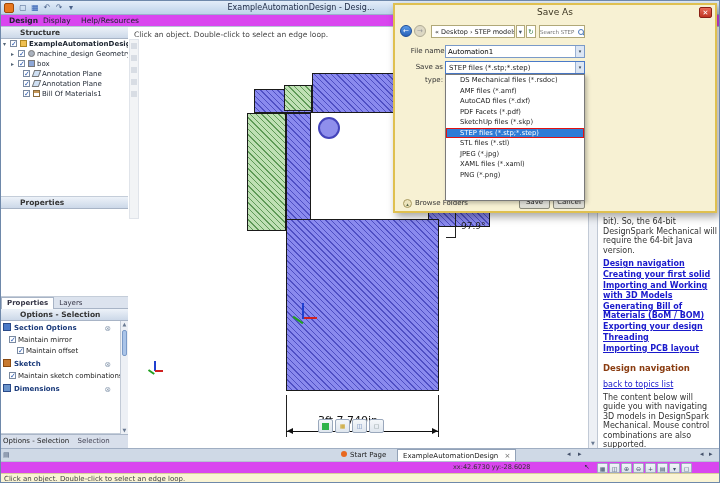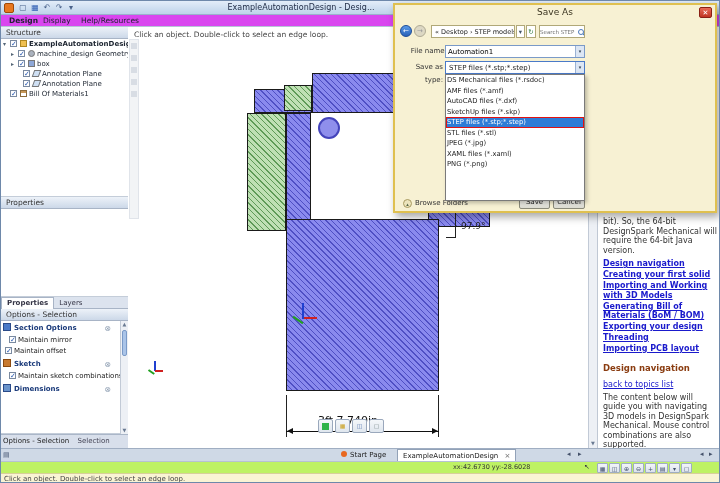--- a/index.html
+++ b/index.html
@@ -7,21 +7,21 @@
   body{position:relative;font-family:"DejaVu Sans","Liberation Sans",sans-serif;font-size:8px;color:#222;background:#fff;overflow:hidden;border:1px solid #6e88aa}
   .abs{position:absolute}
   
   #titlebar{left:0;top:0;width:720px;height:14px;background:linear-gradient(#e3edf9,#bed3ea);border-bottom:1px solid #9ab0cc}
   .tbico{position:absolute;top:2px;width:10px;height:10px;font-size:8px;line-height:10px;text-align:center;color:#4a628a}
   #titletext{position:absolute;left:190px;top:0;width:220px;text-align:center;font-size:8px;line-height:14px;color:#24304a;white-space:nowrap}
   #menubar{left:0;top:14px;width:720px;height:12px;background:#d946ef;border-bottom:1px solid #b6c4d6}
   .menuitem{position:absolute;top:0;font-size:7.5px;line-height:11px;color:#223;cursor:pointer}
   
   #sidebar{left:0;top:26px;width:127px;height:421px;background:#eef1f6;border-right:1px solid #a8b4c4}
-  .phead{position:absolute;left:0;width:142px;height:12px;background:linear-gradient(#edf2f9,#ccd8e8);border-bottom:1px solid #a8b4c6;font-size:7.5px;font-weight:normal;color:#333;line-height:11px;padding-left:5px}
+  .phead{position:absolute;left:0;width:142px;height:12px;background:linear-gradient(#edf2f9,#ccd8e8);border-bottom:1px solid #a8b4c6;font-size:7.5px;font-weight:bold;color:#333;line-height:11px;padding-left:19px}
   .pinz{position:absolute;right:2px;top:0;color:#7b8aa0;font-size:7px;line-height:11px}
   .pbody{position:absolute;left:0;width:127px;background:#fff;border-bottom:1px solid #c4cdd9}
   .trow{height:10px;line-height:10px;white-space:nowrap;font-size:7px;color:#1c2430;cursor:pointer}
   .exp{display:inline-block;width:7px;color:#567;font-size:6px}
   .exp.o::before{content:"▾"} .exp.c::before{content:"▸"}
   .cb{display:inline-block;width:7px;height:7px;border:1px solid #7a8aa0;background:#fff;vertical-align:-1px;margin-right:2px;position:relative}
   .cb.k::after{content:"✓";position:absolute;left:0;top:-2px;font-size:7px;color:#2858b0}
   .ico{display:inline-block;width:7px;height:7px;margin:0 2px 0 1px;border:1px solid #777;vertical-align:-1px}
   .ico.folder{background:#f0c050;border-color:#b08820}
   .ico.gear{background:#aab2be;border-radius:50%}
@@ -48,38 +48,38 @@
   
   #dialog{left:392px;top:2px;width:324px;height:210px;background:#f7f1d3;border:2px solid #dfc050;box-shadow:3px 4px 8px rgba(0,0,0,.35);z-index:20}
   #dlgclose{position:absolute;right:3px;top:2px;width:13px;height:11px;background:linear-gradient(#e86a56,#c03422);border:1px solid #8a2014;border-radius:2px;color:#fff;font-size:7px;line-height:10px;text-align:center;cursor:pointer}
   .navcirc{position:absolute;top:20px;width:12px;height:12px;border-radius:50%;text-align:center;font-size:7px;line-height:11px;cursor:pointer}
   .whitebox{position:absolute;background:#fff;border:1px solid #b0a878;height:13px;line-height:12px;font-size:6.5px;white-space:nowrap;overflow:hidden}
   .dlabel{position:absolute;font-size:7px;line-height:13px;color:#333;text-align:right}
   .combo{position:absolute;background:#fff;border:1px solid #7a9ac8;height:13px}
   .combo .val{position:absolute;left:3px;top:0;right:10px;font-size:7px;line-height:12px;white-space:nowrap;overflow:hidden}
   .caret{position:absolute;right:0;top:0;width:9px;height:100%;background:#dce6f4;border-left:1px solid #9ab2d4;font-size:5px;color:#345;text-align:center;line-height:11px;cursor:pointer}
   #typelist{position:absolute;left:50px;top:69px;width:140px;height:127px;background:#fff;border:1px solid #7a7a7a;z-index:5;box-shadow:2px 2px 4px rgba(0,0,0,.25)}
-  .lrow{height:10.5px;line-height:10.5px;font-size:6.8px;padding:0 1px;white-space:nowrap;overflow:hidden;cursor:pointer}
+  .lrow{height:10.5px;line-height:10.5px;font-size:6.8px;padding:0 14px;white-space:nowrap;overflow:hidden;cursor:pointer}
   .lrow.sel{background:#2e7cd6;color:#fff}
   .annot{outline:1px solid #e01212;outline-offset:-1px}
   .btn{position:absolute;height:13px;background:linear-gradient(#f8f8f4,#dcdcd2);border:1px solid #8a8a7a;border-radius:2px;text-align:center;font-size:7px;line-height:11px;cursor:pointer}
   .maglens{display:inline-block;width:6px;height:6px;border:1.5px solid #4a78b8;border-radius:50%;position:relative;vertical-align:-1px}
   .maglens::after{content:"";position:absolute;left:4px;top:4px;width:4px;height:1.5px;background:#4a78b8;transform:rotate(40deg)}
   
   #helppanel{left:596px;top:26px;width:124px;height:421px;background:#fff;border-left:1px solid #c0c8d4;overflow:hidden;padding:190px 4px 0 5px}
   .hp{font-size:8px;line-height:9.5px;color:#333}
   .hlink{display:block;color:#1a1acc;font-weight:bold;text-decoration:underline;font-size:8px;line-height:9.5px;margin:1.5px 0;cursor:pointer}
   .hhead{color:#8a3c10;font-weight:bold;font-size:8.5px;margin-top:9px}
   .hback{display:inline-block;color:#1a1acc;text-decoration:underline;font-size:8px;margin-top:7px;cursor:pointer}
   
   #tabbar{left:0;top:447px;width:720px;height:13px;background:#cfd9e6;border-top:1px solid #a0aec2}
   .doctab{position:absolute;top:0;height:13px;line-height:12px;font-size:7px;padding:0 5px;white-space:nowrap;cursor:pointer}
   .doctab.on{background:#fff;border:1px solid #92a2b8;border-bottom:none}
   .chev{position:absolute;top:1px;font-size:7px;color:#44516a;cursor:pointer}
-  #statusrow{left:0;top:460px;width:720px;height:12px;background:#bef264;border-top:1px solid #b6c2d2}
+  #statusrow{left:0;top:460px;width:720px;height:12px;background:#d946ef;border-top:1px solid #b6c2d2}
   .sico{position:absolute;top:1px;width:11px;height:10px;background:linear-gradient(#f2f5f9,#dbe2ec);border:1px solid #9fadc2;border-radius:1px;text-align:center;font-size:6px;line-height:9px;color:#41506a;cursor:pointer}
   #statusbar{left:0;top:472px;width:720px;height:11px;background:#faf4d4;border-top:1px solid #d8cf9a;font-size:7px;line-height:10px;color:#444;padding-left:3px}
 </style>
 </head>
 <body>
 
 <div class="abs" id="titlebar">
   <div class="tbico" style="left:3px;background:#e87820;border:1px solid #a04a08;border-radius:2px"></div>
   <div class="tbico" style="left:17px">▢</div>
   <div class="tbico" style="left:29px;color:#2858b0">▦</div>
@@ -109,21 +109,21 @@
     </div>
     <div class="trow" style="padding-left:10px">
       <span class="exp c"></span><span class="cb k"></span><span class="ico box3d"></span><span>box</span>
     </div>
     <div class="trow" style="padding-left:22px">
       <span class="cb k"></span><span class="ico plane"></span><span>Annotation Plane</span>
     </div>
     <div class="trow" style="padding-left:22px">
       <span class="cb k"></span><span class="ico plane"></span><span>Annotation Plane</span>
     </div>
-    <div class="trow" style="padding-left:9px">
+    <div class="trow" style="padding-left:22px">
       <span class="cb k"></span><span class="ico bom"></span><span>Bill Of Materials1</span>
     </div>
   </div>
 
   <div class="phead" style="top:170px">
     <span>Properties</span>
     <span class="pinz">▪ ▾</span>
   </div>
   <div class="pbody" style="top:182px;height:88px"></div>
 
@@ -135,21 +135,21 @@
     <span>Options - Selection</span>
     <span class="pinz">▪ ▾</span>
   </div>
   <div class="pbody" style="top:294px;height:113px">
     <div class="orow" style="top:2px">
       <span class="gico" style="background:#4a7ac8"></span><span class="glabel">Section Options</span><span class="gx">⊗</span>
     </div>
     <div class="orow" style="top:14px;padding-left:8px">
       <span class="cb k"></span><span>Maintain mirror</span>
     </div>
-    <div class="orow" style="top:25px;padding-left:4px">
+    <div class="orow" style="top:25px;padding-left:16px">
       <span class="cb k"></span><span>Maintain offset</span>
     </div>
     <div class="orow" style="top:38px">
       <span class="gico" style="background:#c87a30;border-color:#8a4a10"></span><span class="glabel">Sketch</span><span class="gx">⊗</span>
     </div>
     <div class="orow" style="top:50px;padding-left:8px">
       <span class="cb k"></span><span>Maintain sketch combinations</span>
     </div>
     <div class="orow" style="top:63px">
       <span class="gico" style="background:#6a94cc"></span><span class="glabel">Dimensions</span><span class="gx">⊗</span>
@@ -263,20 +263,21 @@
   <div class="dlabel" style="left:2px;top:56px;width:46px">Save as type:</div>
   <div class="combo" style="left:50px;top:56px;width:140px;border-color:#4a7ac8">
     <span class="val">STEP files (*.stp;*.step)</span>
     <span class="caret">▾</span>
   </div>
 
   <div id="typelist">
     <div class="lrow">DS Mechanical files (*.rsdoc)</div>
     <div class="lrow">AMF files (*.amf)</div>
     <div class="lrow">AutoCAD files (*.dxf)</div>
+    <div class="lrow">PDF Facets (*.pdf)</div>
     <div class="lrow">SketchUp files (*.skp)</div>
     <div class="lrow sel annot">STEP files (*.stp;*.step)</div>
     <div class="lrow">STL files (*.stl)</div>
     <div class="lrow">JPEG (*.jpg)</div>
     <div class="lrow">XAML files (*.xaml)</div>
     <div class="lrow">PNG (*.png)</div>
   </div>
 
   <div class="abs" style="left:8px;top:194px;width:9px;height:9px;border-radius:50%;background:#ece4bc;border:1px solid #a89a60;text-align:center;font-size:5px;line-height:8px;color:#564;cursor:pointer">▴</div>
   <div class="abs" style="left:20px;top:192px;font-size:7px;line-height:13px;color:#333;cursor:pointer">Browse Folders</div>

